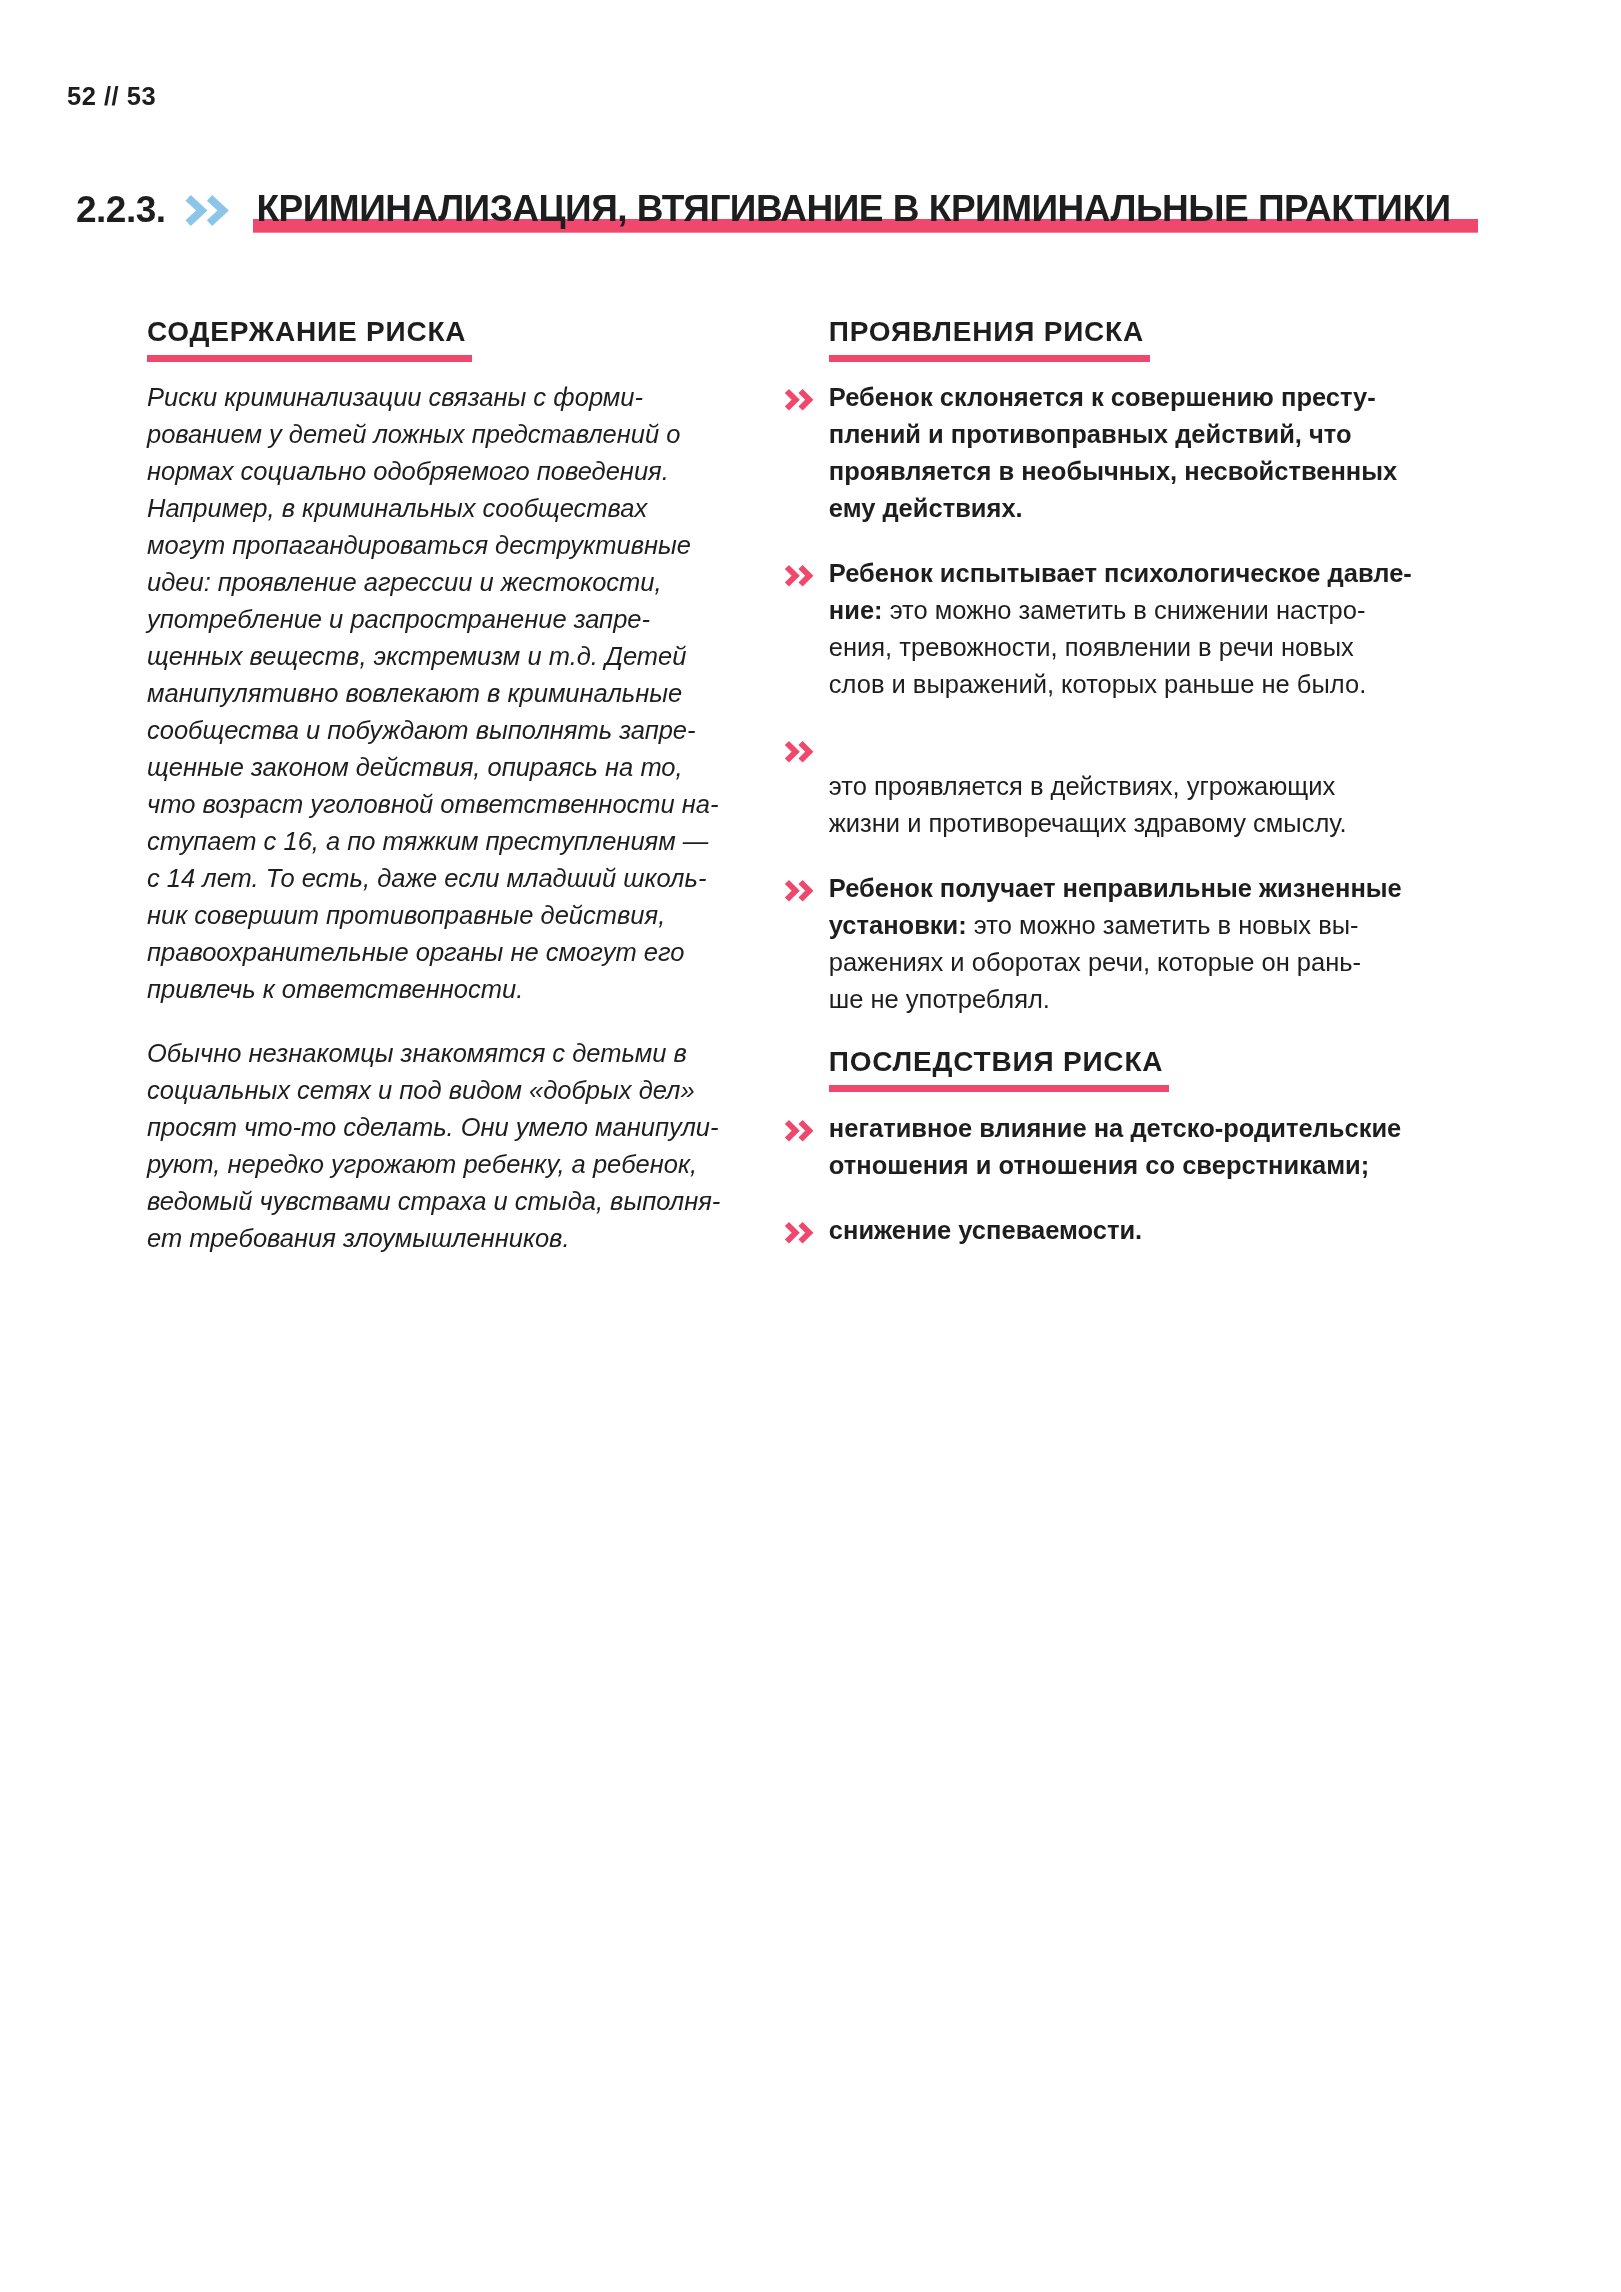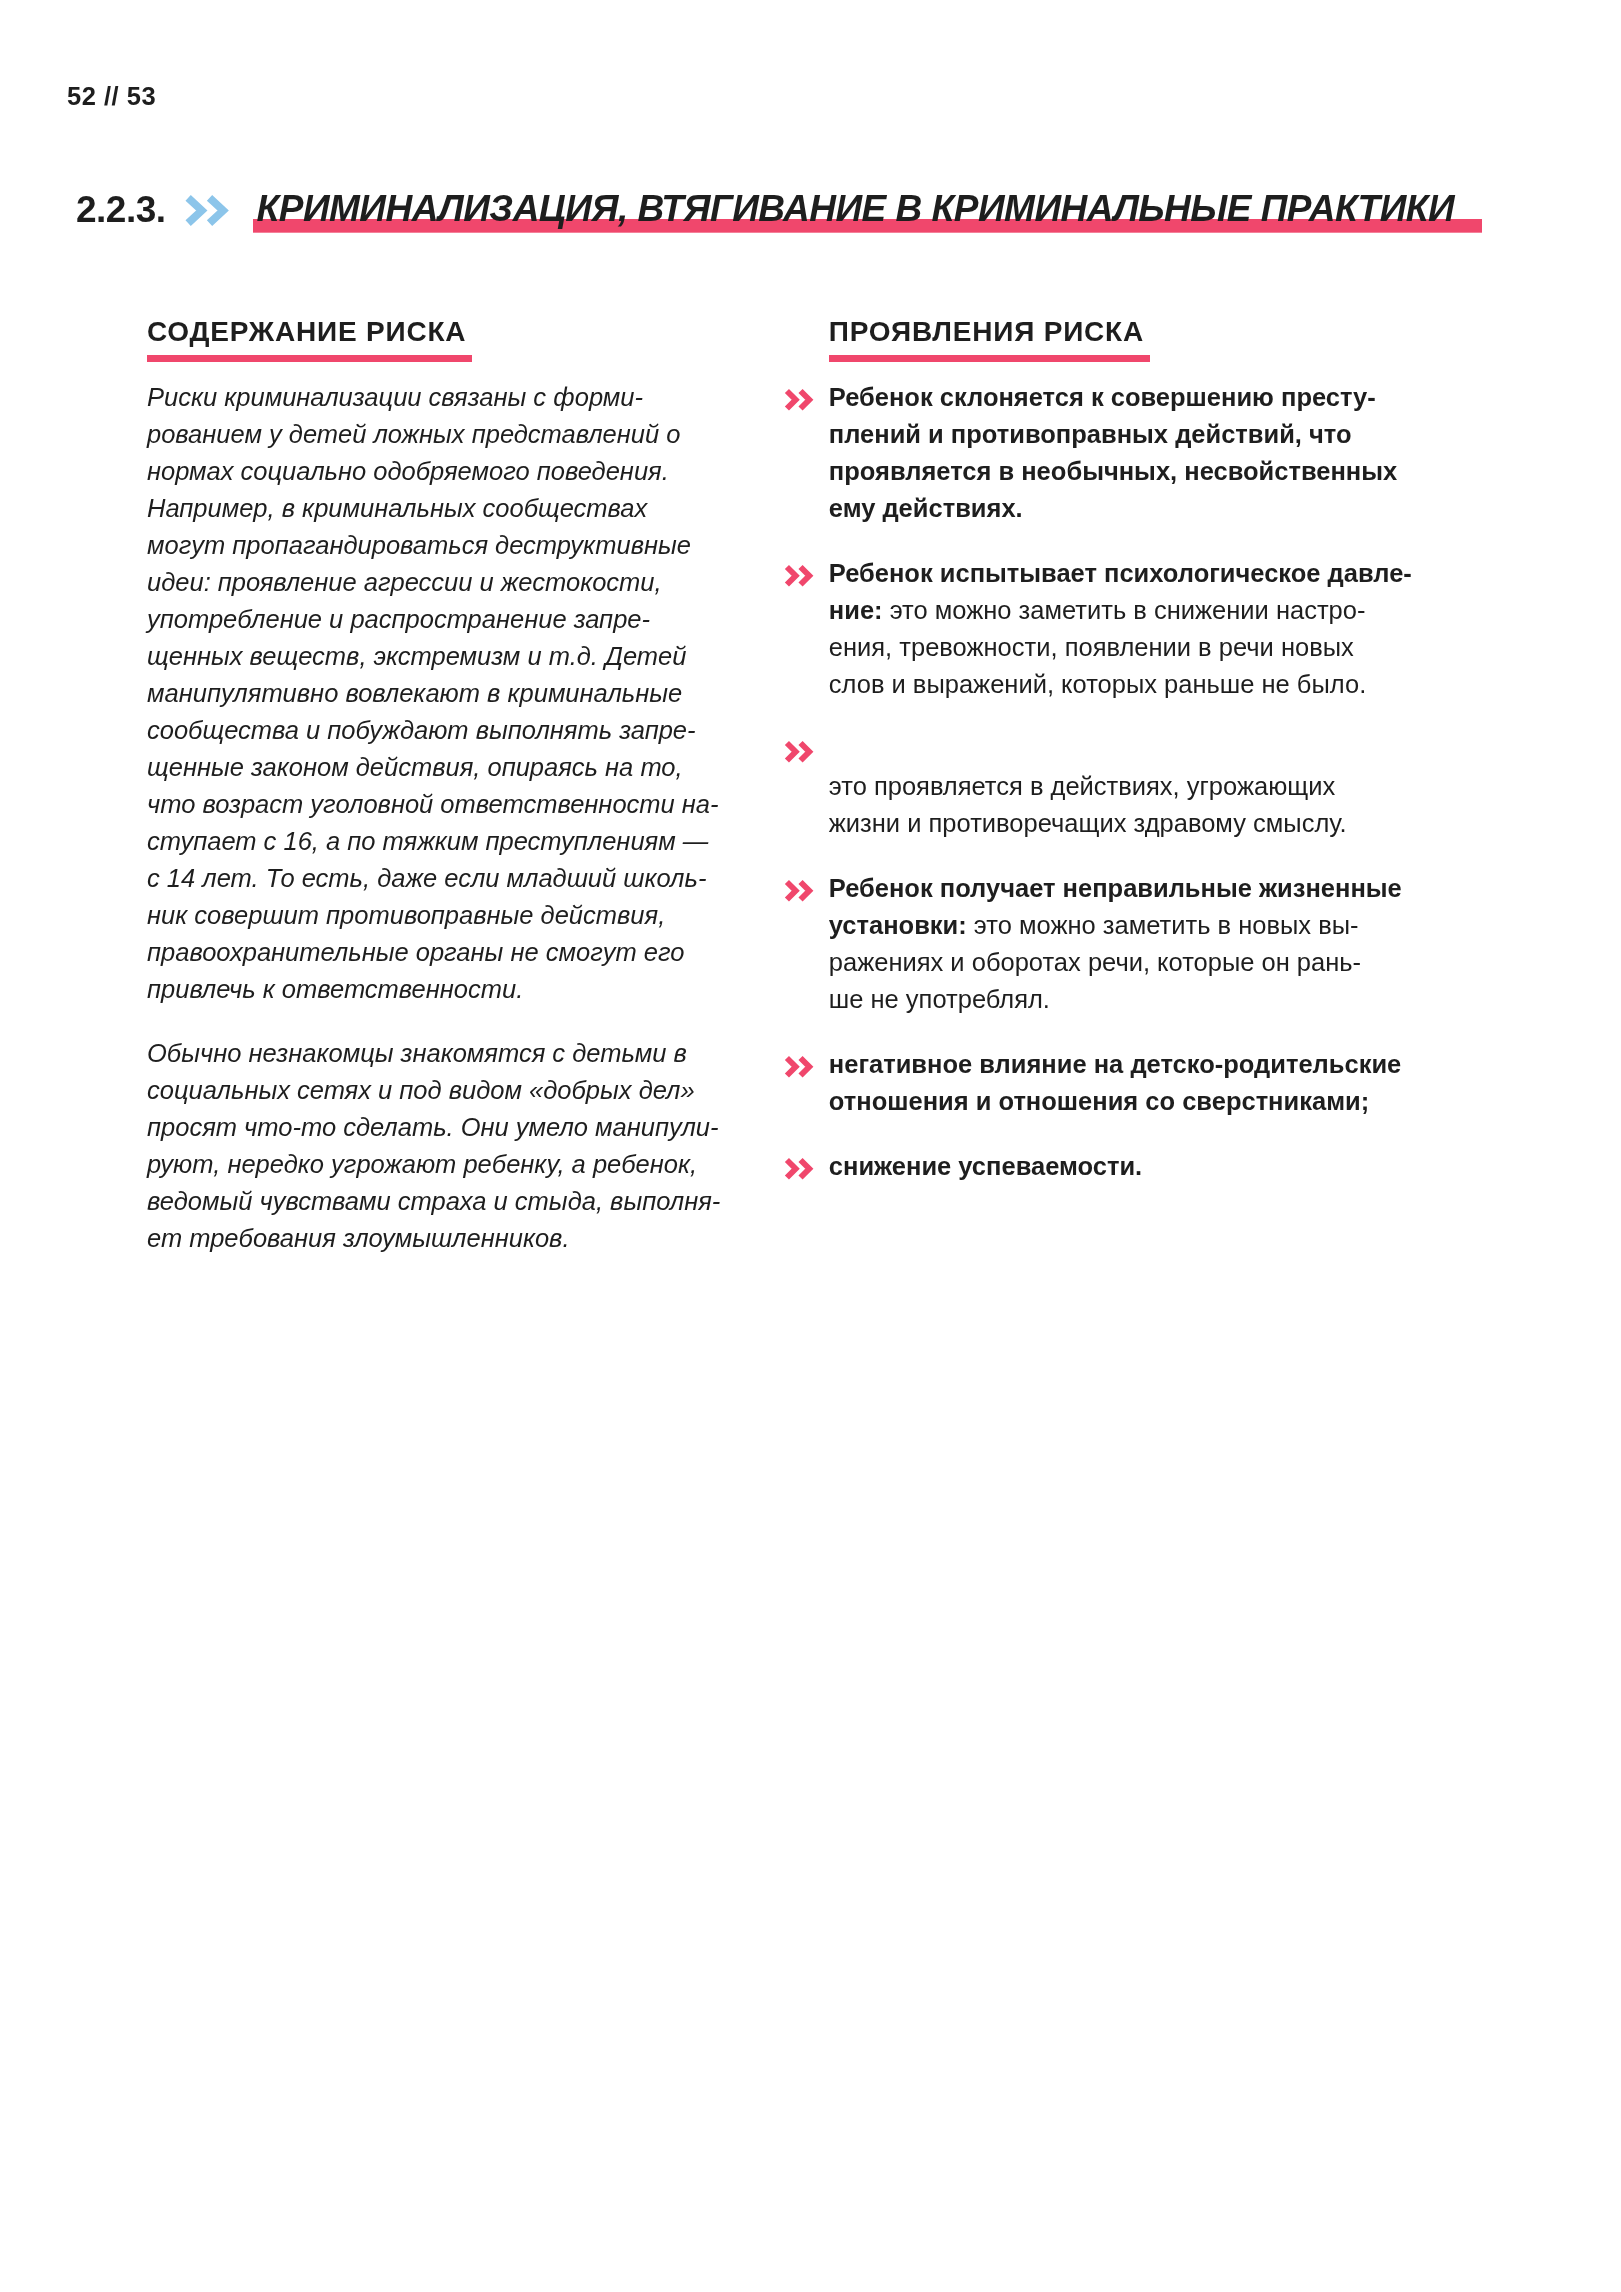--- a/index.html
+++ b/index.html
@@ -24,21 +24,20 @@
     position:absolute;top:188px;left:76px;
     display:flex;align-items:center;gap:15px;
     font-size:37px;font-weight:bold;letter-spacing:-0.5px;
     white-space:nowrap;
   }
   .section-number{padding-right:2px;}
   .chevrons{display:inline-flex;flex:0 0 auto;}
   .section-title{
     padding:0 27.4px 2.9px 3.9px;
     background:linear-gradient(var(--pink),var(--pink)) left bottom / 100% 13.7px no-repeat;
-    font-style:italic;
   }
   .columns{
     position:absolute;top:316px;left:147px;
     display:grid;grid-template-columns:627px 690px;column-gap:9.8px;
   }
   .col-heading{
     display:inline-block;
     font-size:28px;font-weight:bold;letter-spacing:0.8px;
     padding:0 5.9px 6.9px 0;
     border-bottom:7.8px solid var(--pink);
@@ -155,20 +154,21 @@
             <path d="M17 3 L26 12 L17 21" fill="none" stroke="#f0476c" stroke-width="6"></path>
           </svg>
         </span>
         <div class="body-text"><span class="bold">Ребенок получает неправильные жизненные
 установки:</span><span> это можно заметить в новых вы-
 ражениях и оборотах речи, которые он рань-
 ше не употреблял.</span></div>
       </div>
 
       <div class="consequences-block">
+        <span class="col-heading">ПОСЛЕДСТВИЯ РИСКА</span>
 
 
         <div class="bullet">
           <span class="marker">
             <svg width="35" height="23.5" viewBox="0 0 36 24" aria-hidden="true">
               <path d="M3 3 L12 12 L3 21" fill="none" stroke="#f0476c" stroke-width="6"></path>
               <path d="M17 3 L26 12 L17 21" fill="none" stroke="#f0476c" stroke-width="6"></path>
             </svg>
           </span>
           <div class="body-text"><span class="bold">негативное влияние на детско-родительские

